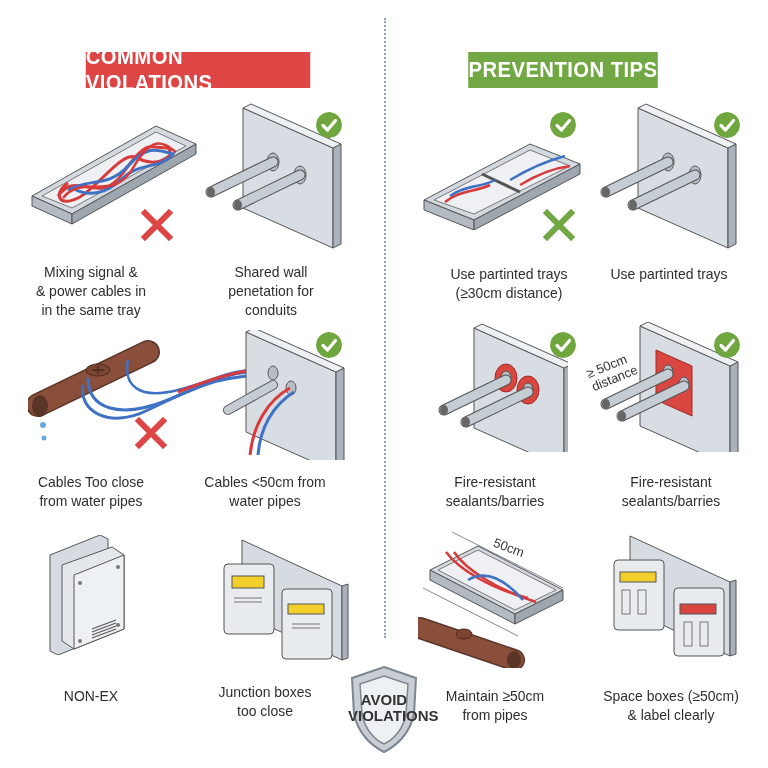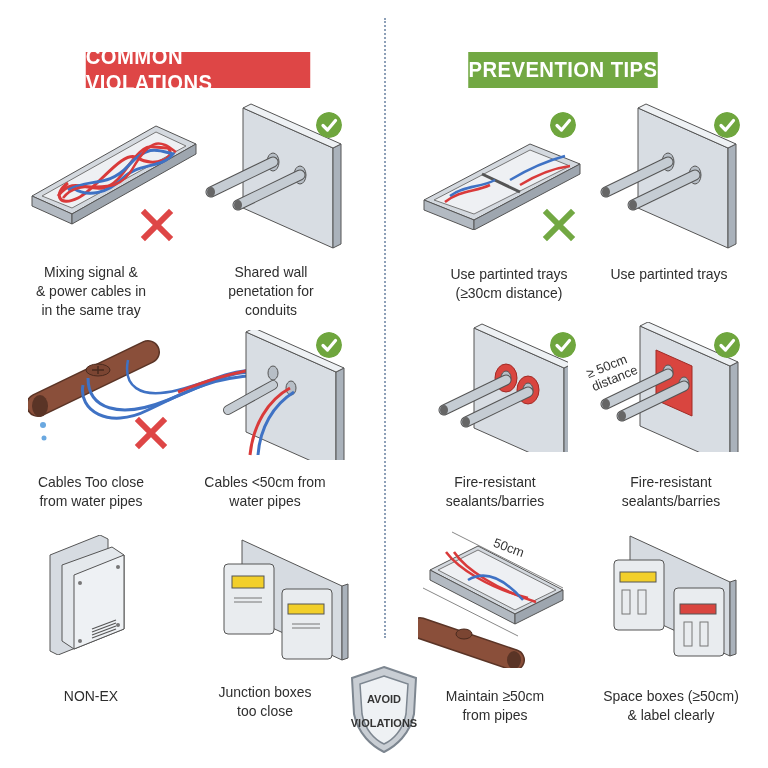--- a/index.html
+++ b/index.html
@@ -28,21 +28,21 @@
   }
   .illus { position: absolute; }
   .ok {
     position: absolute; width: 26px; height: 26px; border-radius: 50%;
     background: #6fa63e; display: flex; align-items: center; justify-content: center;
   }
   .bad { position: absolute; }
   .shield { position: absolute; left: 348px; top: 664px; width: 72px; height: 90px; }
   .shield-text {
     position: absolute; left: 0; width: 72px; text-align: center;
-    font-size: 11px; font-weight: bold; color: #333; line-height: 11px;
+    font-size: 15px; font-weight: bold; color: #333; line-height: 11px;
   }
 </style>
 </head>
 <body>
 
 <div id="banner-left" class="banner">COMMON VIOLATIONS</div>
 <div id="banner-right" class="banner">PREVENTION TIPS</div>
 <div class="divider"></div>
 
 <svg width="0" height="0" style="position:absolute">
@@ -288,14 +288,14 @@
 </svg>
 <div class="cap" style="left:586px;top:686px;white-space:pre-line">Space boxes (≥50cm)
 &amp; label clearly</div>
 
 <div class="shield">
   <svg width="72" height="90" viewBox="0 0 72 90" style="position:absolute;left:0;top:0">
     <path d="M36 3 L68 14 L66 50 C62 70,48 82,36 88 C24 82,10 70,6 50 L4 14 Z" fill="#c9ced4" stroke="#7d8690" stroke-width="2"></path>
     <path d="M36 12 L60 20 L58 50 C55 66,45 76,36 80 C27 76,17 66,14 50 L12 20 Z" fill="#eef1f4" stroke="#7d8690" stroke-width="1.5"></path>
   </svg>
   <div class="shield-text" style="top:30px">AVOID</div>
-  <div class="shield-text" style="top:54px">VIOLATIONS</div>
+  <div class="shield-text" style="top:46px">VIOLATIONS</div>
 </div>
 
 </body></html>

